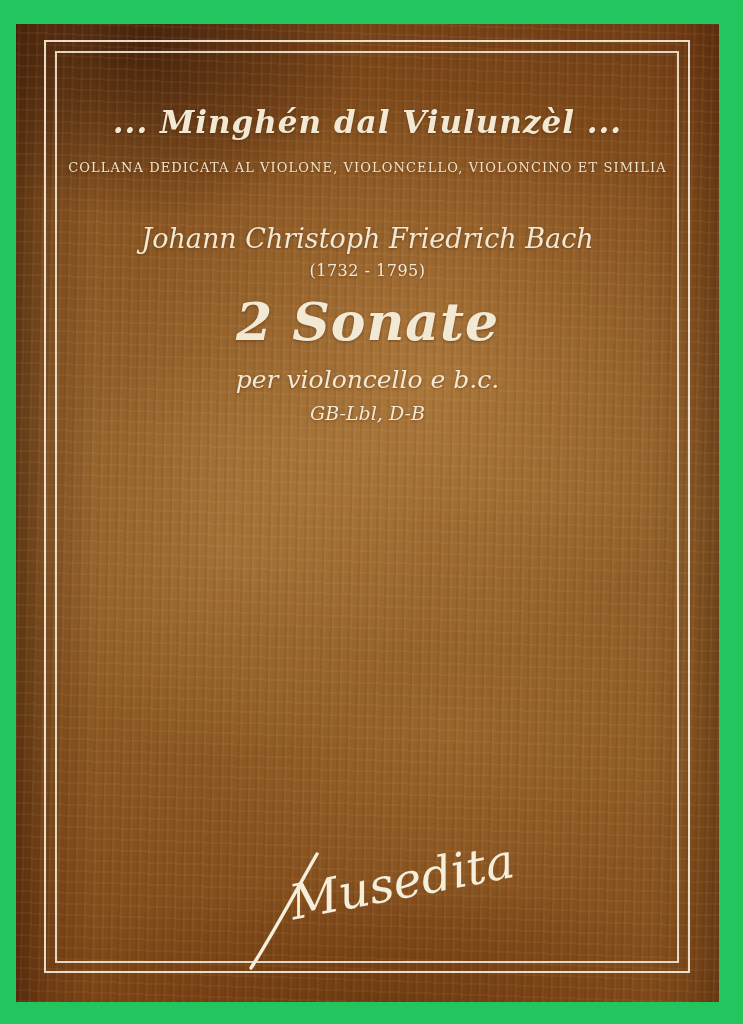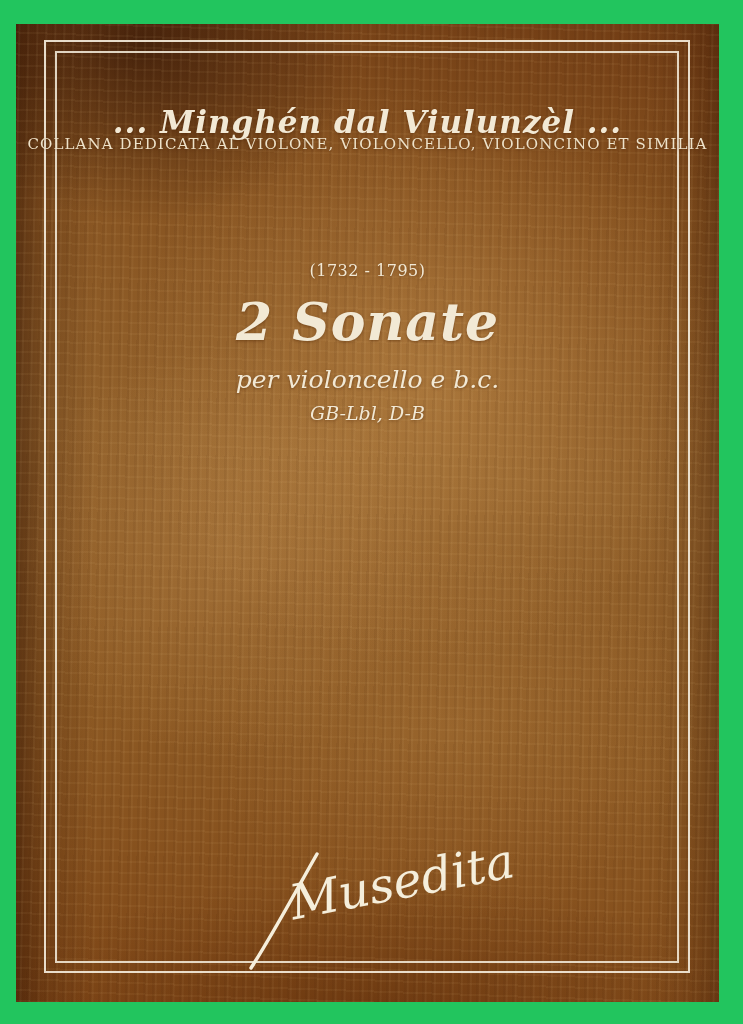--- a/index.html
+++ b/index.html
@@ -70,22 +70,22 @@
     white-space: nowrap;
   }
   .series-title {
     top: 80px;
     font-size: 31px;
     font-weight: bold;
     font-style: italic;
     letter-spacing: 1px;
   }
   .series-subtitle {
-    top: 111px;
-    font-size: 15px;
+    top: 136px;
+    font-size: 13px;
     letter-spacing: 1.1px;
     color: #eee2c9;
   }
   .composer {
     top: 199px;
     font-size: 27px;
     font-style: italic;
   }
   .composer-dates {
     top: 237px;
@@ -137,20 +137,21 @@
 <div class="canvas">
   <div class="wood">
 
     <div class="frame-outer"></div>
     <div class="frame-inner"></div>
 
     <div class="line series-title">... Minghén dal Viulunzèl ...</div>
 
     <div class="line series-subtitle">COLLANA DEDICATA AL VIOLONE, VIOLONCELLO, VIOLONCINO ET SIMILIA</div>
 
+    <div class="line composer">Johann Christoph Friedrich Bach</div>
 
     <div class="line composer-dates">(1732 - 1795)</div>
 
     <div class="line work-title">2 Sonate</div>
 
     <div class="line instrumentation">per violoncello e b.c.</div>
 
     <div class="line sources">GB-Lbl, D-B</div>
 
 

